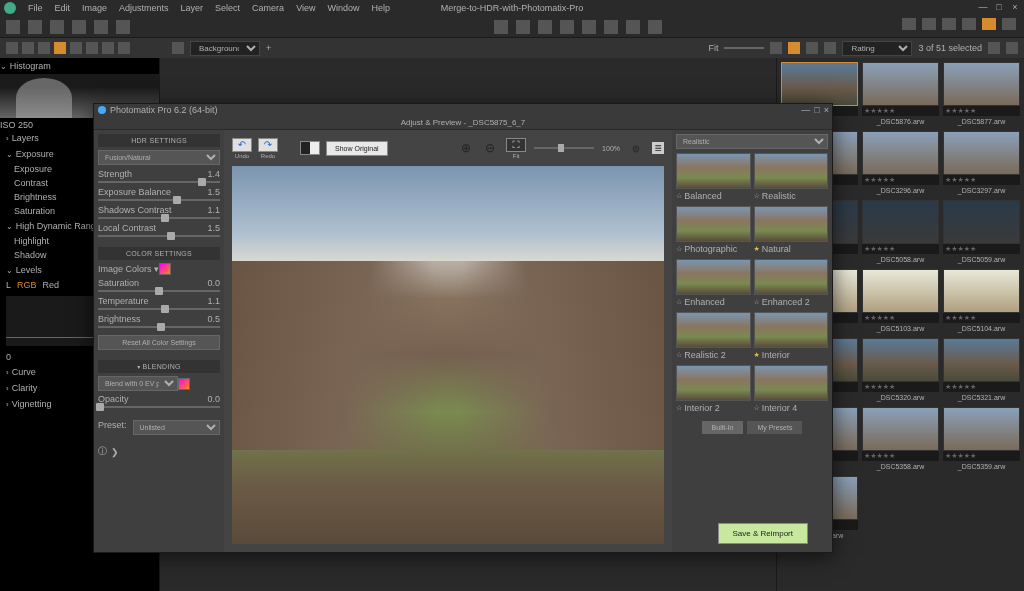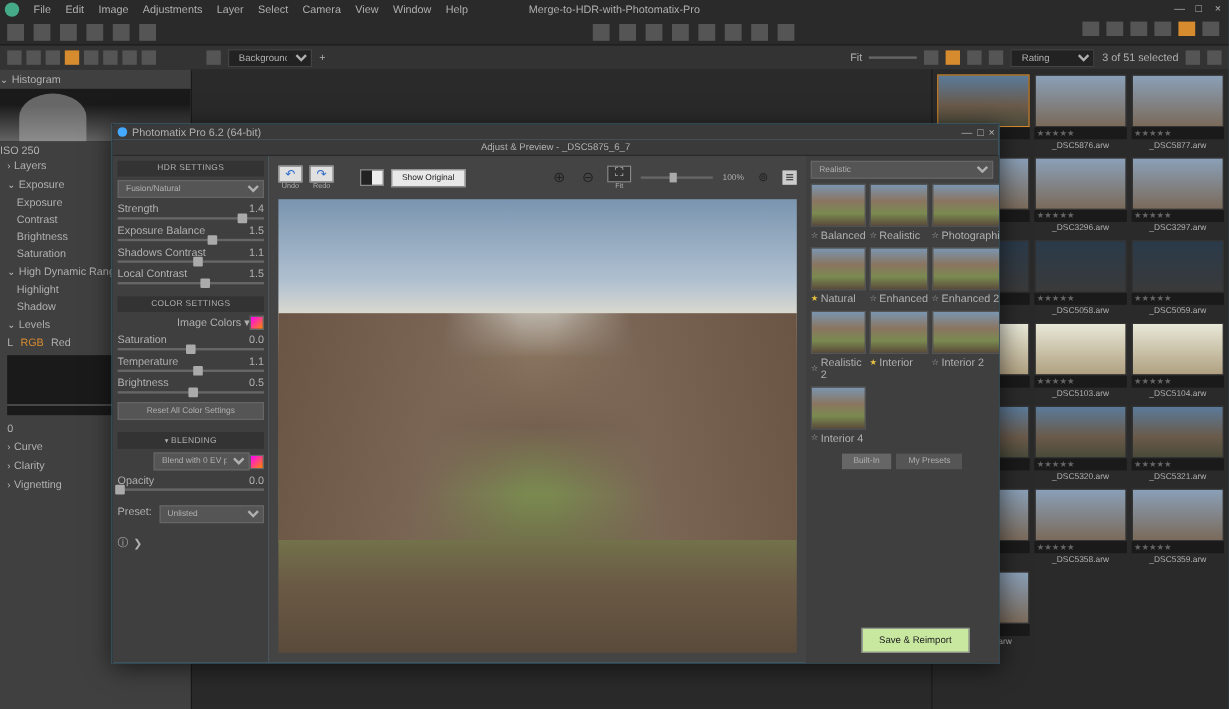--- a/index.html
+++ b/index.html
@@ -9,21 +9,21 @@
 .titlebar-center{position:absolute;left:50%;transform:translateX(-50%);font-size:9px}
 .window-controls{position:absolute;right:4px;top:2px;display:flex;gap:6px}
 .window-controls span{width:10px;height:10px;display:flex;align-items:center;justify-content:center;cursor:pointer}
 .toolbar{height:22px;background:#2a2a2a;border-bottom:1px solid #1a1a1a;display:flex;align-items:center;padding:0 6px;gap:8px}
 .toolbar .tb-icon{width:14px;height:14px;background:#555;cursor:pointer}
 .subtoolbar{height:20px;background:#333;display:flex;align-items:center;padding:0 6px;gap:6px}
 .stb-icon{width:12px;height:12px;background:#555;cursor:pointer}
 .stb-icon.orange{background:#d68b2e}
 .select-small{background:#222;border:1px solid #444;padding:1px 4px;font-size:8px;width:70px}
 .main-split{display:flex;height:calc(100% - 58px)}
-.left-panel{width:160px;background:#404040;border-right:1px solid #1a1a1a;overflow:hidden}
+.left-panel{width:160px;background:#000000;border-right:1px solid #1a1a1a;overflow:hidden}
 .panel-title{font-size:9px;padding:3px 0;display:flex;align-items:center;gap:3px}
 .panel-title::before{content:"⌄";font-size:8px}
 .histogram{width:100%;height:44px;background:#1a1a1a;position:relative;overflow:hidden;margin-bottom:2px}
 .histo-curve{position:absolute;bottom:0;left:0;right:0;height:100%;background:linear-gradient(to top,rgba(150,150,150,0.6) 0%,transparent 70%)}
 .histo-curve::after{content:"";position:absolute;bottom:0;left:10%;width:35%;height:90%;background:rgba(180,180,180,0.5);border-radius:50% 50% 0 0}
 .histo-labels{display:flex;justify-content:space-between;font-size:7px}
 .tree-item{padding:3px 6px;display:flex;align-items:center;gap:3px;cursor:pointer}
 .tree-item::before{content:"›";font-size:8px}
 .tree-item.open::before{content:"⌄"}
 .tree-sub{padding:2px 4px 2px 14px;display:flex;justify-content:space-between;cursor:pointer;font-size:8px}
@@ -52,42 +52,42 @@
 .modal-subtitle{height:14px;background:#3a3a3a;text-align:center;font-size:8px;padding:2px;border-bottom:1px solid #2a2a2a}
 .modal-body{display:flex;height:calc(100% - 26px)}
 .pm-left{width:130px;background:#3f3f3f;padding:4px;overflow-y:auto}
 .pm-section-hdr{background:#333;text-align:center;font-size:7px;padding:3px 0;margin-bottom:3px;letter-spacing:0.3px}
 .pm-section-hdr.collapse::before{content:"▾ ";font-size:6px}
 .pm-select{width:100%;background:#555;border:1px solid #666;font-size:7px;padding:2px;margin-bottom:4px}
 .pm-slider-row{margin-bottom:4px}
 .pm-slider-row .lbl{display:flex;justify-content:space-between;font-size:7px;margin-bottom:2px}
 .pm-slider{width:100%;height:2px;background:#666;position:relative;cursor:pointer}
 .pm-slider .knob{position:absolute;top:-3px;width:8px;height:8px;background:#aaa;border-radius:1px;transform:translateX(-50%)}
-.pm-color-hdr{display:flex;justify-content:flex-end;align-items:center;margin-bottom:3px}
+.pm-color-hdr{display:flex;justify-content:flex-start;align-items:center;margin-bottom:3px}
 .pm-color-swatch{width:12px;height:12px;background:linear-gradient(135deg,#f0f 0%,#f80 100%);border:1px solid #666}
 .pm-btn-small{background:#555;border:1px solid #666;font-size:7px;padding:3px;width:100%;cursor:pointer;margin-top:3px}
 .pm-preset-row{display:flex;gap:6px;align-items:flex-start;margin-top:12px}
 .pm-help-row{display:flex;gap:4px;align-items:center;margin-top:10px;font-size:9px}
 .pm-center{flex:1;background:#444;display:flex;flex-direction:column}
 .pm-toolbar{height:36px;display:flex;align-items:center;gap:6px;padding:4px 8px}
 .pm-tool-btn{display:flex;flex-direction:column;align-items:center;gap:1px;cursor:pointer}
 .pm-tool-icon{width:20px;height:14px;background:#e0e0e0;border:1px solid #888;display:flex;align-items:center;justify-content:center;font-size:10px;color:#2a6aca}
 .pm-tool-btn span{font-size:6px}
 .pm-split-icon{width:20px;height:14px;background:linear-gradient(to right,#222 50%,#eee 50%);border:1px solid #888}
 .pm-show-orig{background:#e8e8e8;color:#222;font-size:7px;padding:3px 8px;border:1px solid #888;cursor:pointer}
 .pm-zoom-icons{display:flex;gap:8px;margin-left:auto;align-items:center}
 .pm-zoom-icon{width:16px;height:16px;cursor:pointer;display:flex;align-items:center;justify-content:center;font-size:12px;color:#222}
 .pm-zoom-slider{width:60px;height:2px;background:#666;position:relative}
 .pm-zoom-slider .knob{position:absolute;top:-3px;left:40%;width:6px;height:8px;background:#aaa}
 .pm-preview{flex:1;margin:0 8px 8px;background:linear-gradient(to bottom,#7a95b0 0%,#b0c0d0 18%,#d8d8d0 25%,#8a7560 35%,#756050 50%,#7a8a50 65%,#6a5a45 85%,#5a4a3a 100%);position:relative}
 .pm-mountains{position:absolute;top:25%;left:0;right:0;height:50%;background:linear-gradient(100deg,#6a5545 0%,#7a6555 30%,transparent 50%),linear-gradient(-100deg,#6a5545 0%,#7a6555 30%,transparent 50%)}
 .pm-save-btn{position:absolute;right:24px;bottom:8px;background:#c8e8a0;color:#222;font-size:8px;padding:5px 14px;border:1px solid #888;cursor:pointer}
 .pm-right{width:160px;background:#3f3f3f;padding:4px;overflow-y:auto}
 .pm-preset-select{width:100%;background:#555;border:1px solid #666;font-size:7px;padding:2px;margin-bottom:4px}
-.pm-preset-grid{display:grid;grid-template-columns:1fr 1fr 1fr;gap:3px}
+.pm-preset-grid{display:grid;grid-template-columns:1fr 1fr;gap:3px}
 .pm-preset-cell{cursor:pointer}
 .pm-preset-thumb{width:100%;height:36px;background:linear-gradient(to bottom,#7a95b0 0%,#8a7560 40%,#7a8a50 70%,#5a4a3a 100%);border:1px solid #555}
 .pm-preset-thumb.selected{border:1px solid #6af}
 .pm-preset-lbl{display:flex;align-items:center;gap:2px;font-size:6px;padding:2px 0}
 .pm-preset-lbl .star{font-size:7px}
 .pm-preset-lbl .star.fav{color:#e8c040}
 .pm-tabs-bottom{display:flex;gap:4px;margin-top:6px;justify-content:center}
 .pm-tabs-bottom .tab{background:#555;font-size:7px;padding:3px 10px;cursor:pointer}
 .pm-tabs-bottom .tab.active{background:#666}
 .right-icons{position:absolute;right:8px;top:18px;display:flex;gap:6px}

